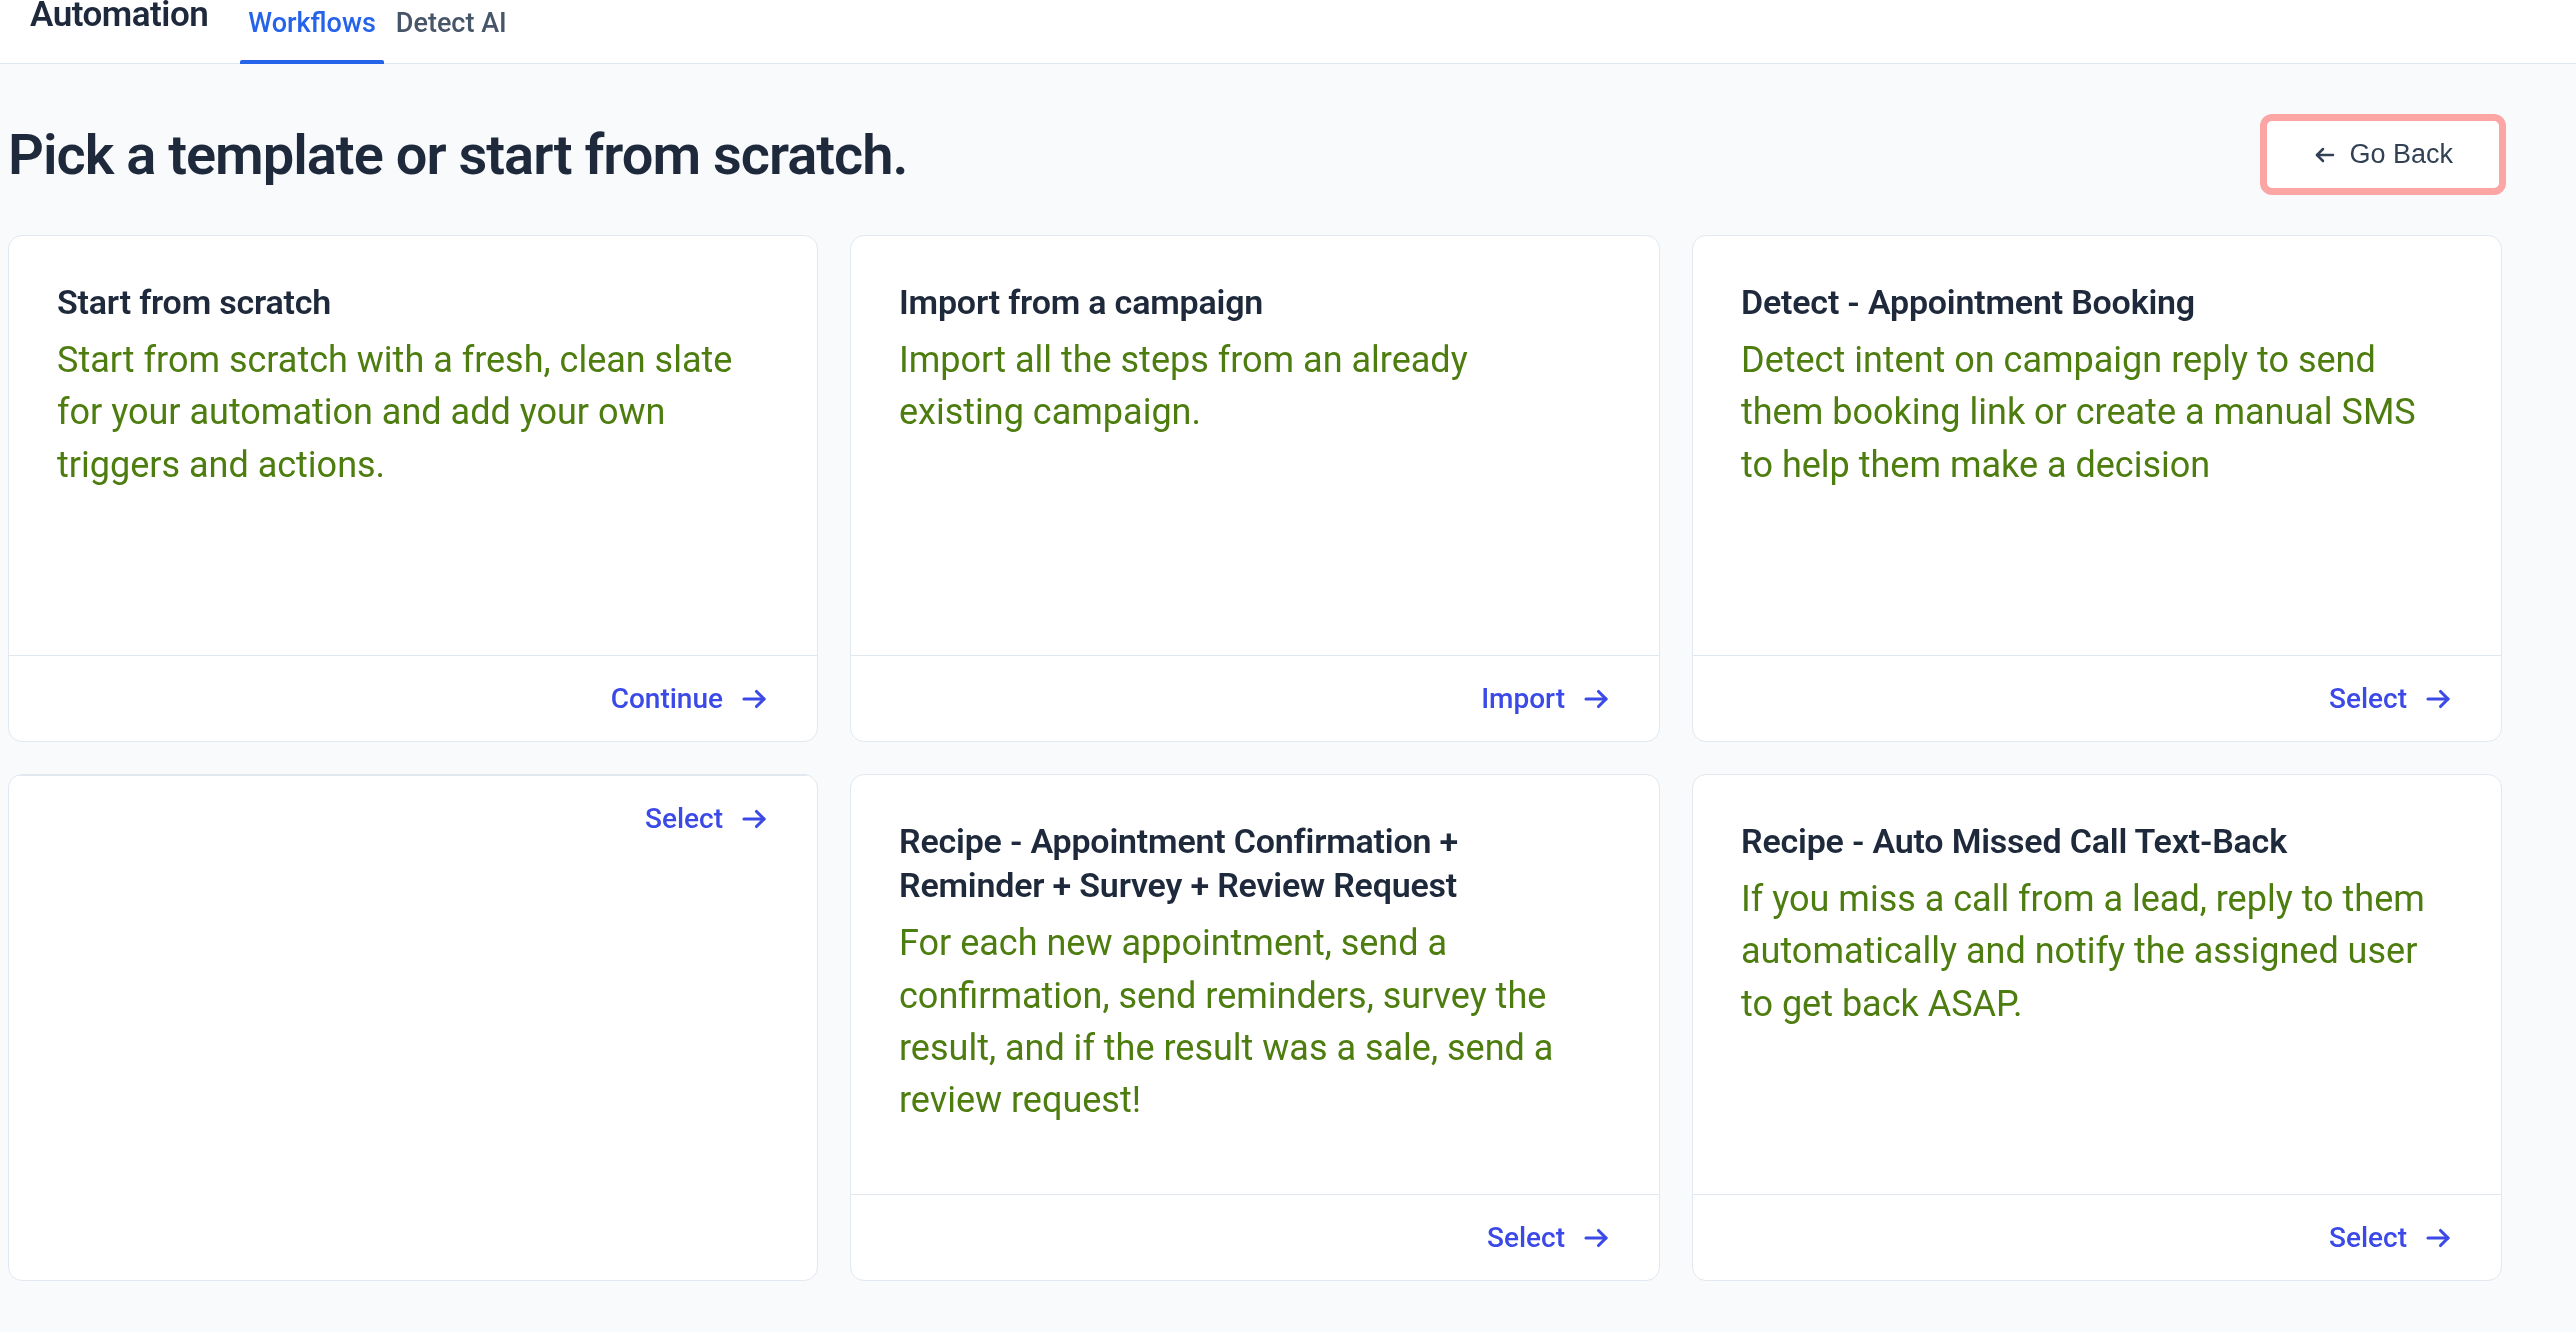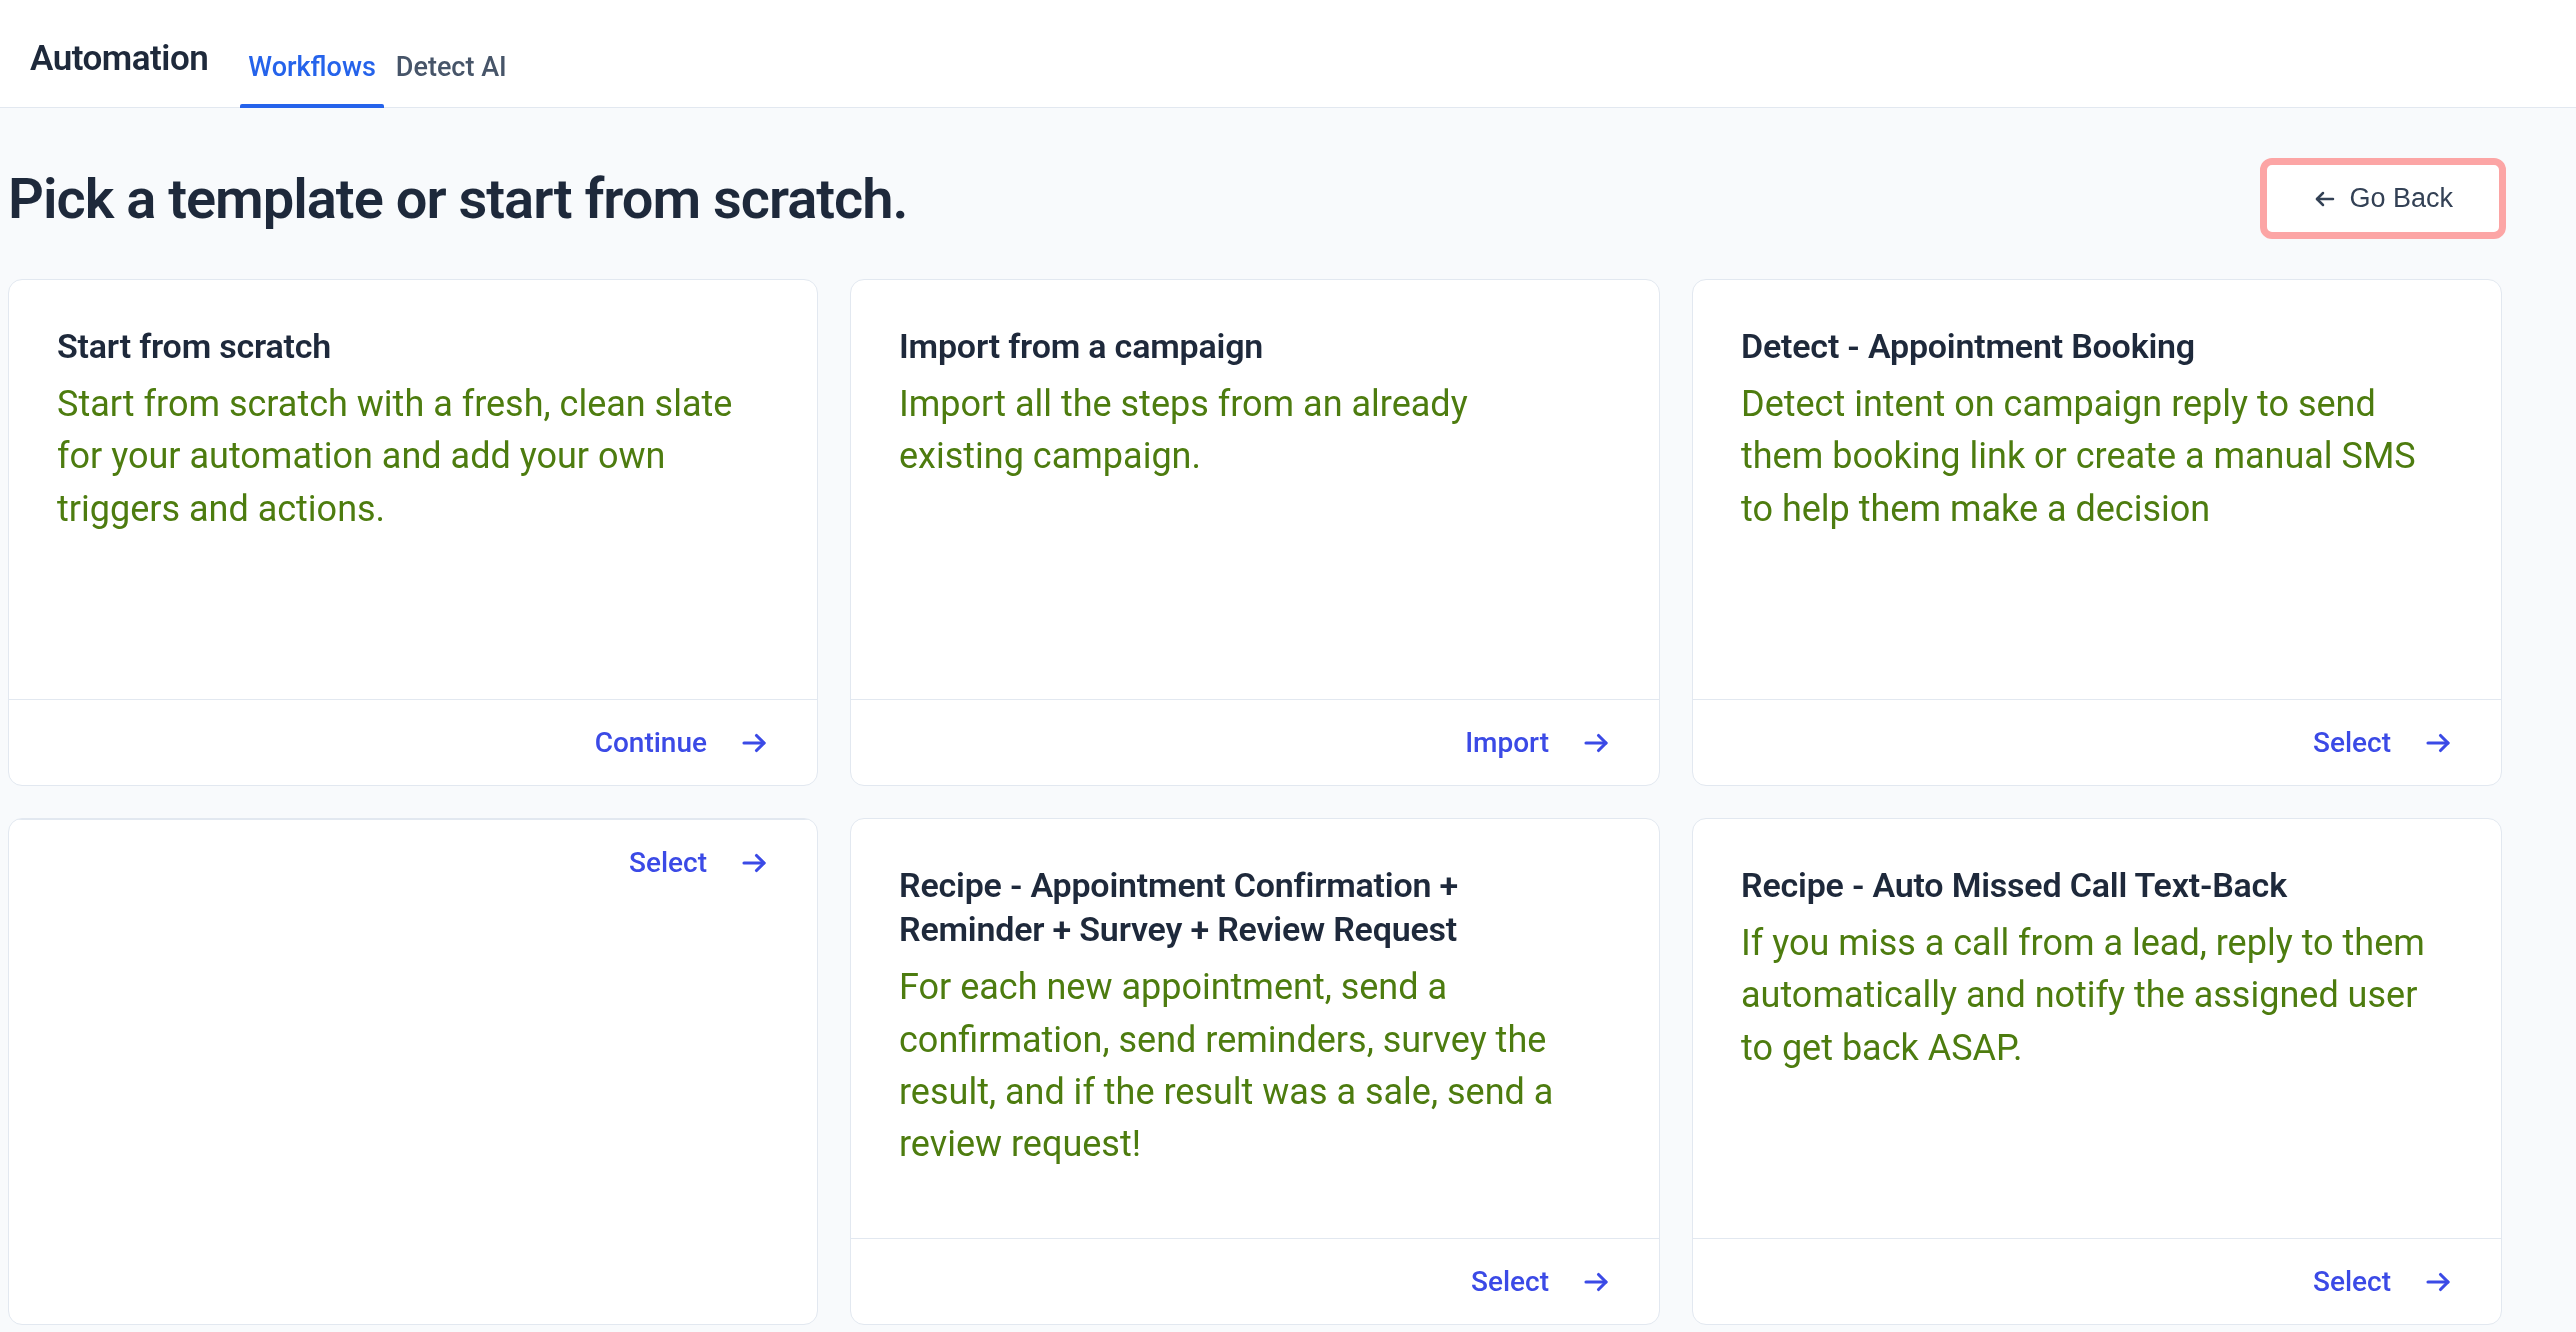--- a/index.html
+++ b/index.html
@@ -8,21 +8,21 @@
     height: 1333px;
     font-family: -apple-system, BlinkMacSystemFont, "Segoe UI", Roboto, Helvetica, Arial, sans-serif;
     background: #f8fafc;
     color: #1e293b;
   }
 
   
   .topbar {
     background: #ffffff;
     border-bottom: 1px solid #e2e8f0;
-    height: 108px;
+    height: 64px;
     display: flex;
     align-items: flex-end;
     padding: 0 30px;
     gap: 40px;
   }
   .topbar-title {
     font-size: 35px;
     font-weight: 650;
     color: #1e293b;
     padding-bottom: 28px;
@@ -124,21 +124,21 @@
     padding: 26px 48px;
     display: flex;
     justify-content: flex-end;
   }
   .card-action {
     font-size: 28px;
     font-weight: 550;
     color: #3b4ae6;
     display: flex;
     align-items: center;
-    gap: 32px;
+    gap: 16px;
     cursor: pointer;
   }
   .card-action svg { width: 30px; height: 30px; }
 
   .arrow-stroke { stroke: currentColor; stroke-width: 2.5; stroke-linecap: round; stroke-linejoin: round; fill: none; }
 </style>
 </head>
 <body>
 
 <div class="topbar">

